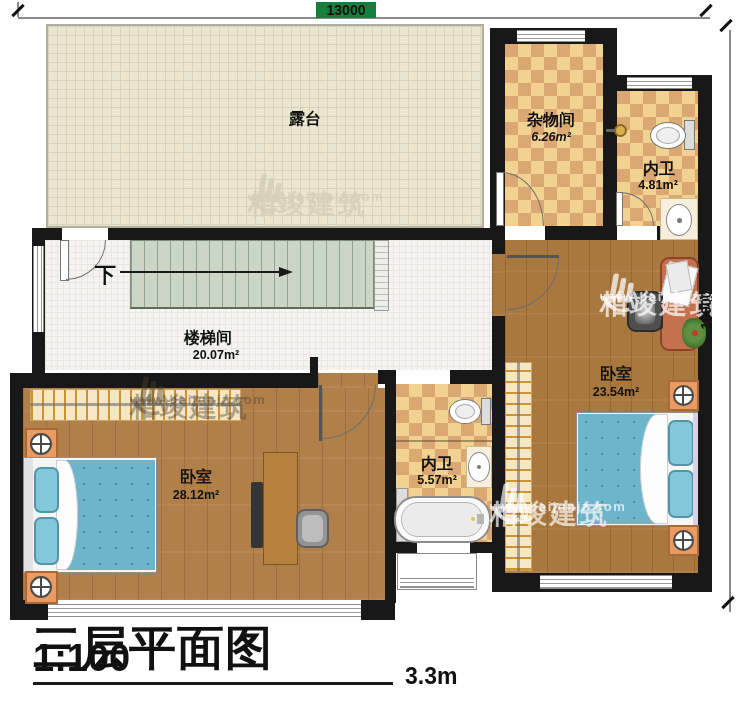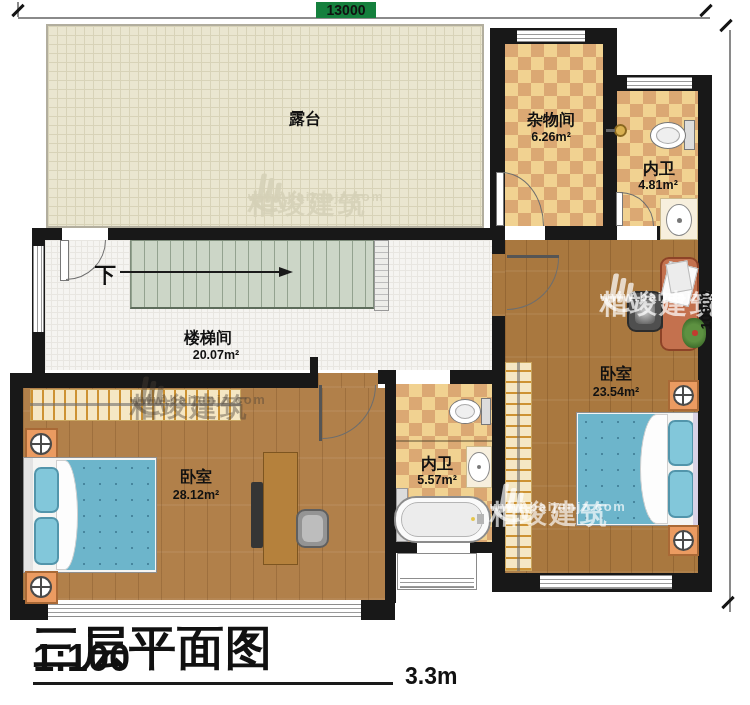--- a/index.html
+++ b/index.html
@@ -270,21 +270,21 @@
   <div class="headboard-r" style="left:693px;top:413px;width:5px;height:112px;"></div>
 
   <div class="nightstand" style="left:668px;top:525px;width:31px;height:31px;"></div>
   <div class="lamp" style="left:673px;top:530px;width:21px;height:21px;"></div>
   <div class="lamp-x" style="left:675px;top:539px;width:17px;height:2px;"></div>
   <div class="lamp-x" style="left:682px;top:532px;width:2px;height:17px;"></div>
 
   <div class="room-label" style="left:305px;top:119px;">露台</div>
 
   <div class="room-label" style="left:551px;top:120px;">杂物间</div>
-  <div class="room-area" style="left:551px;top:137px;">6.26m²</div>
+  <div class="room-area" style="left:551px;top:137px;font-style:italic;">6.26m²</div>
 
   <div class="room-label" style="left:659px;top:169px;">内卫</div>
   <div class="room-area" style="left:658px;top:185px;">4.81m²</div>
 
   <div class="room-label" style="left:208px;top:338px;">楼梯间</div>
   <div class="room-area" style="left:216px;top:355px;">20.07m²</div>
 
   <div class="room-label" style="left:437px;top:464px;">内卫</div>
   <div class="room-area" style="left:437px;top:480px;">5.57m²</div>
 

